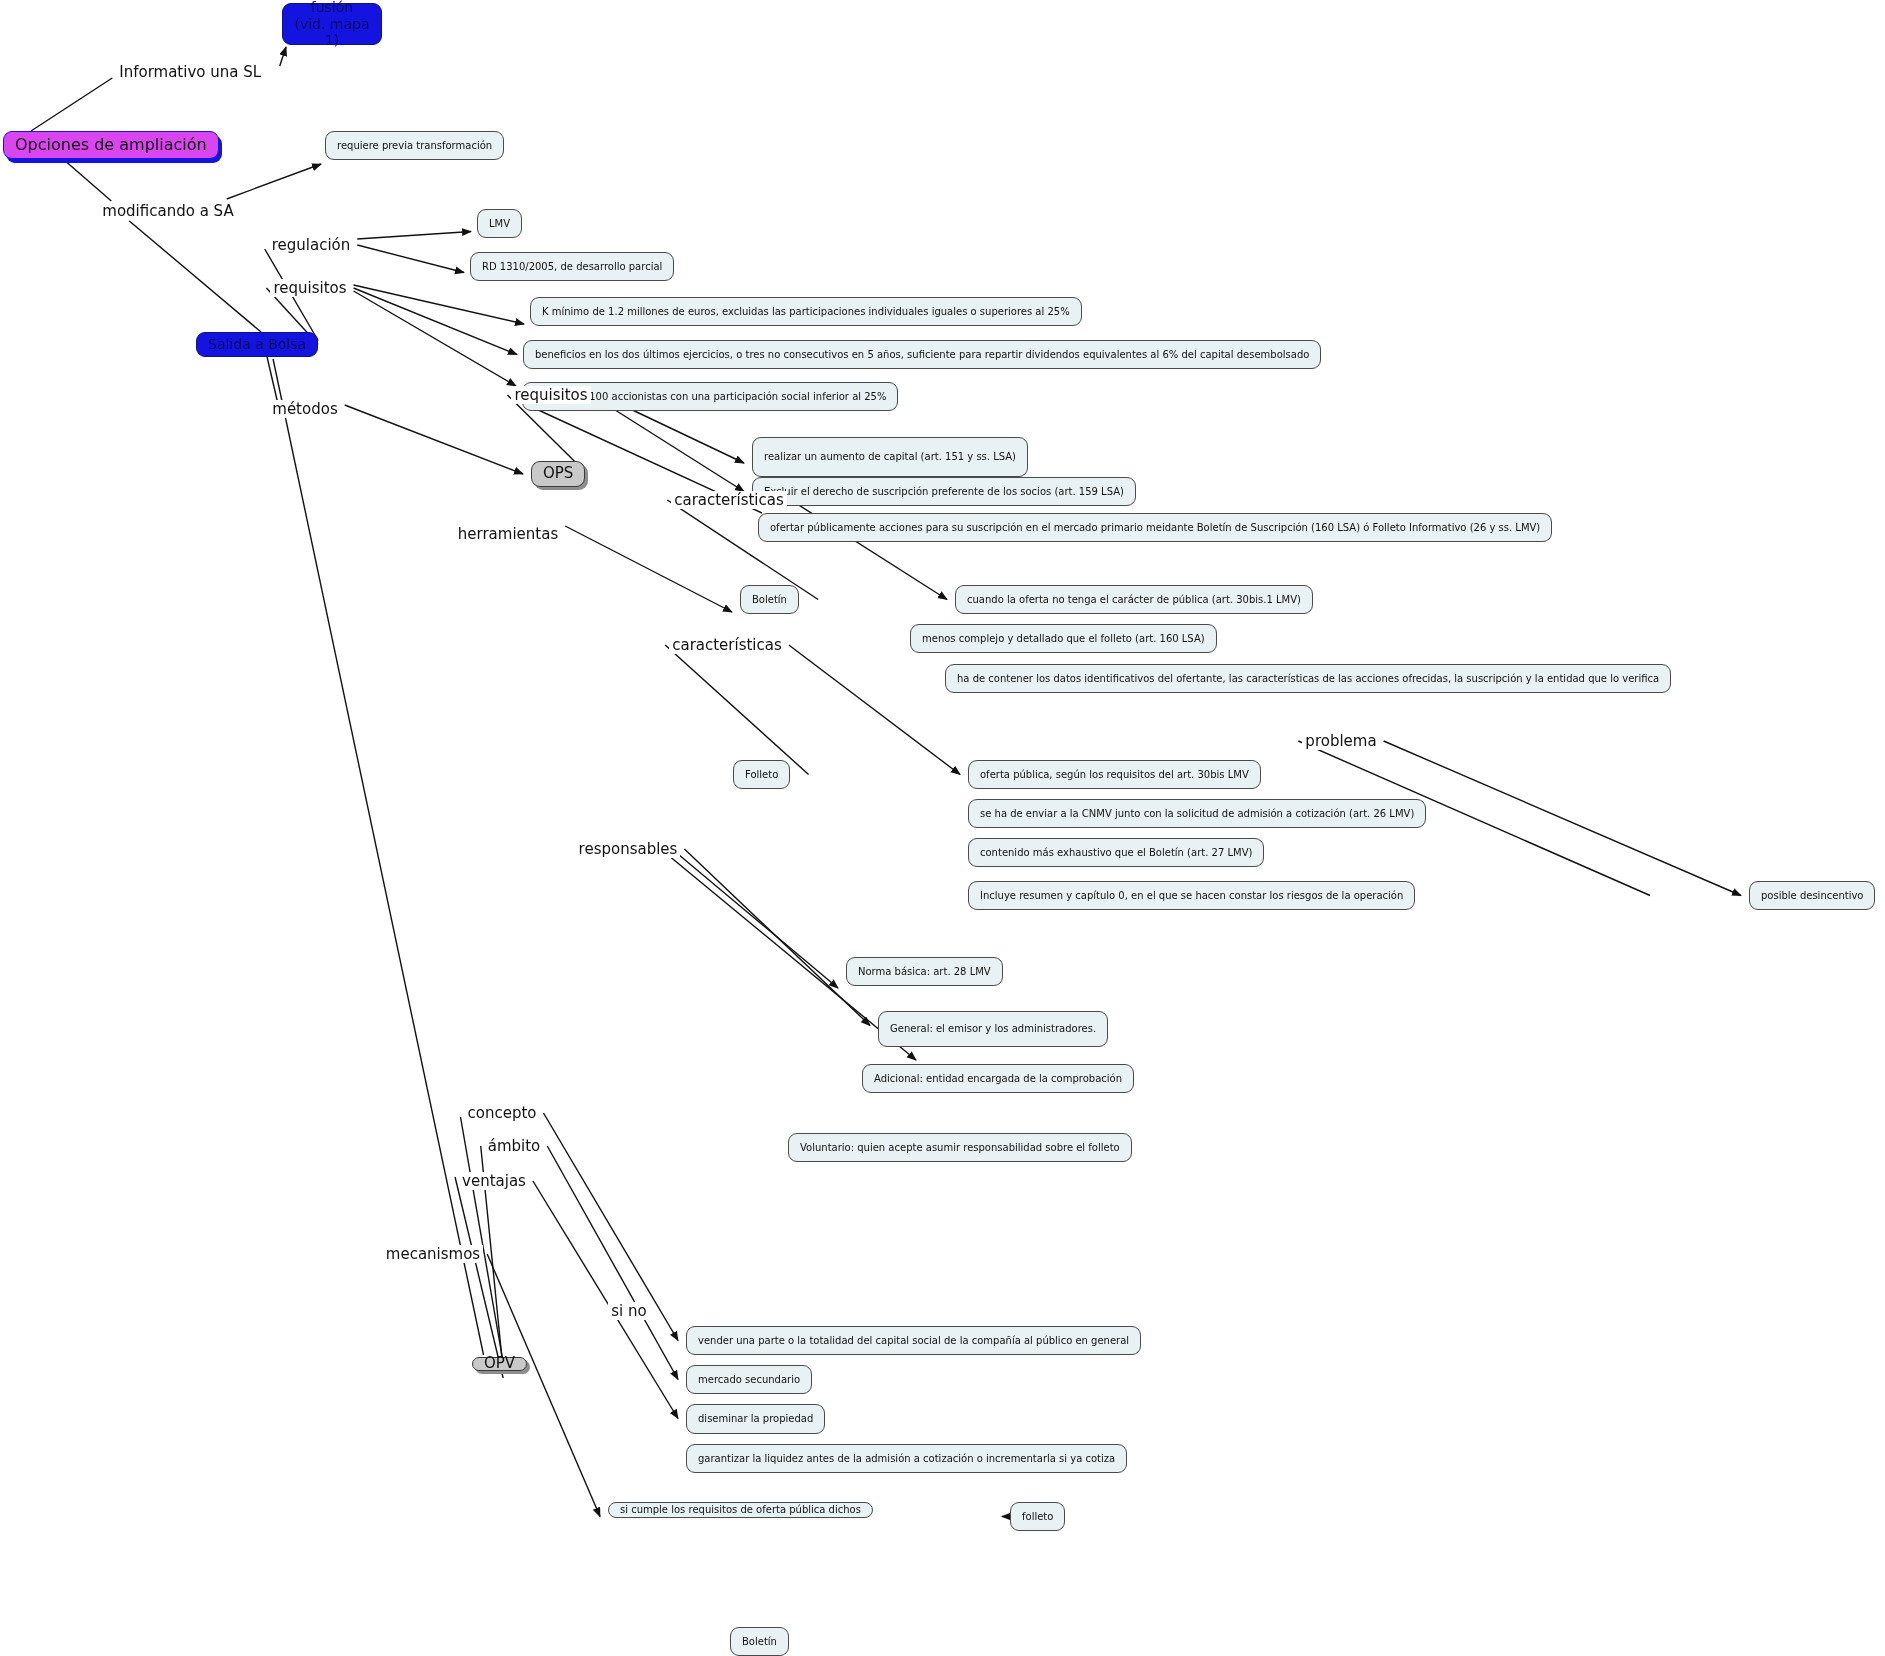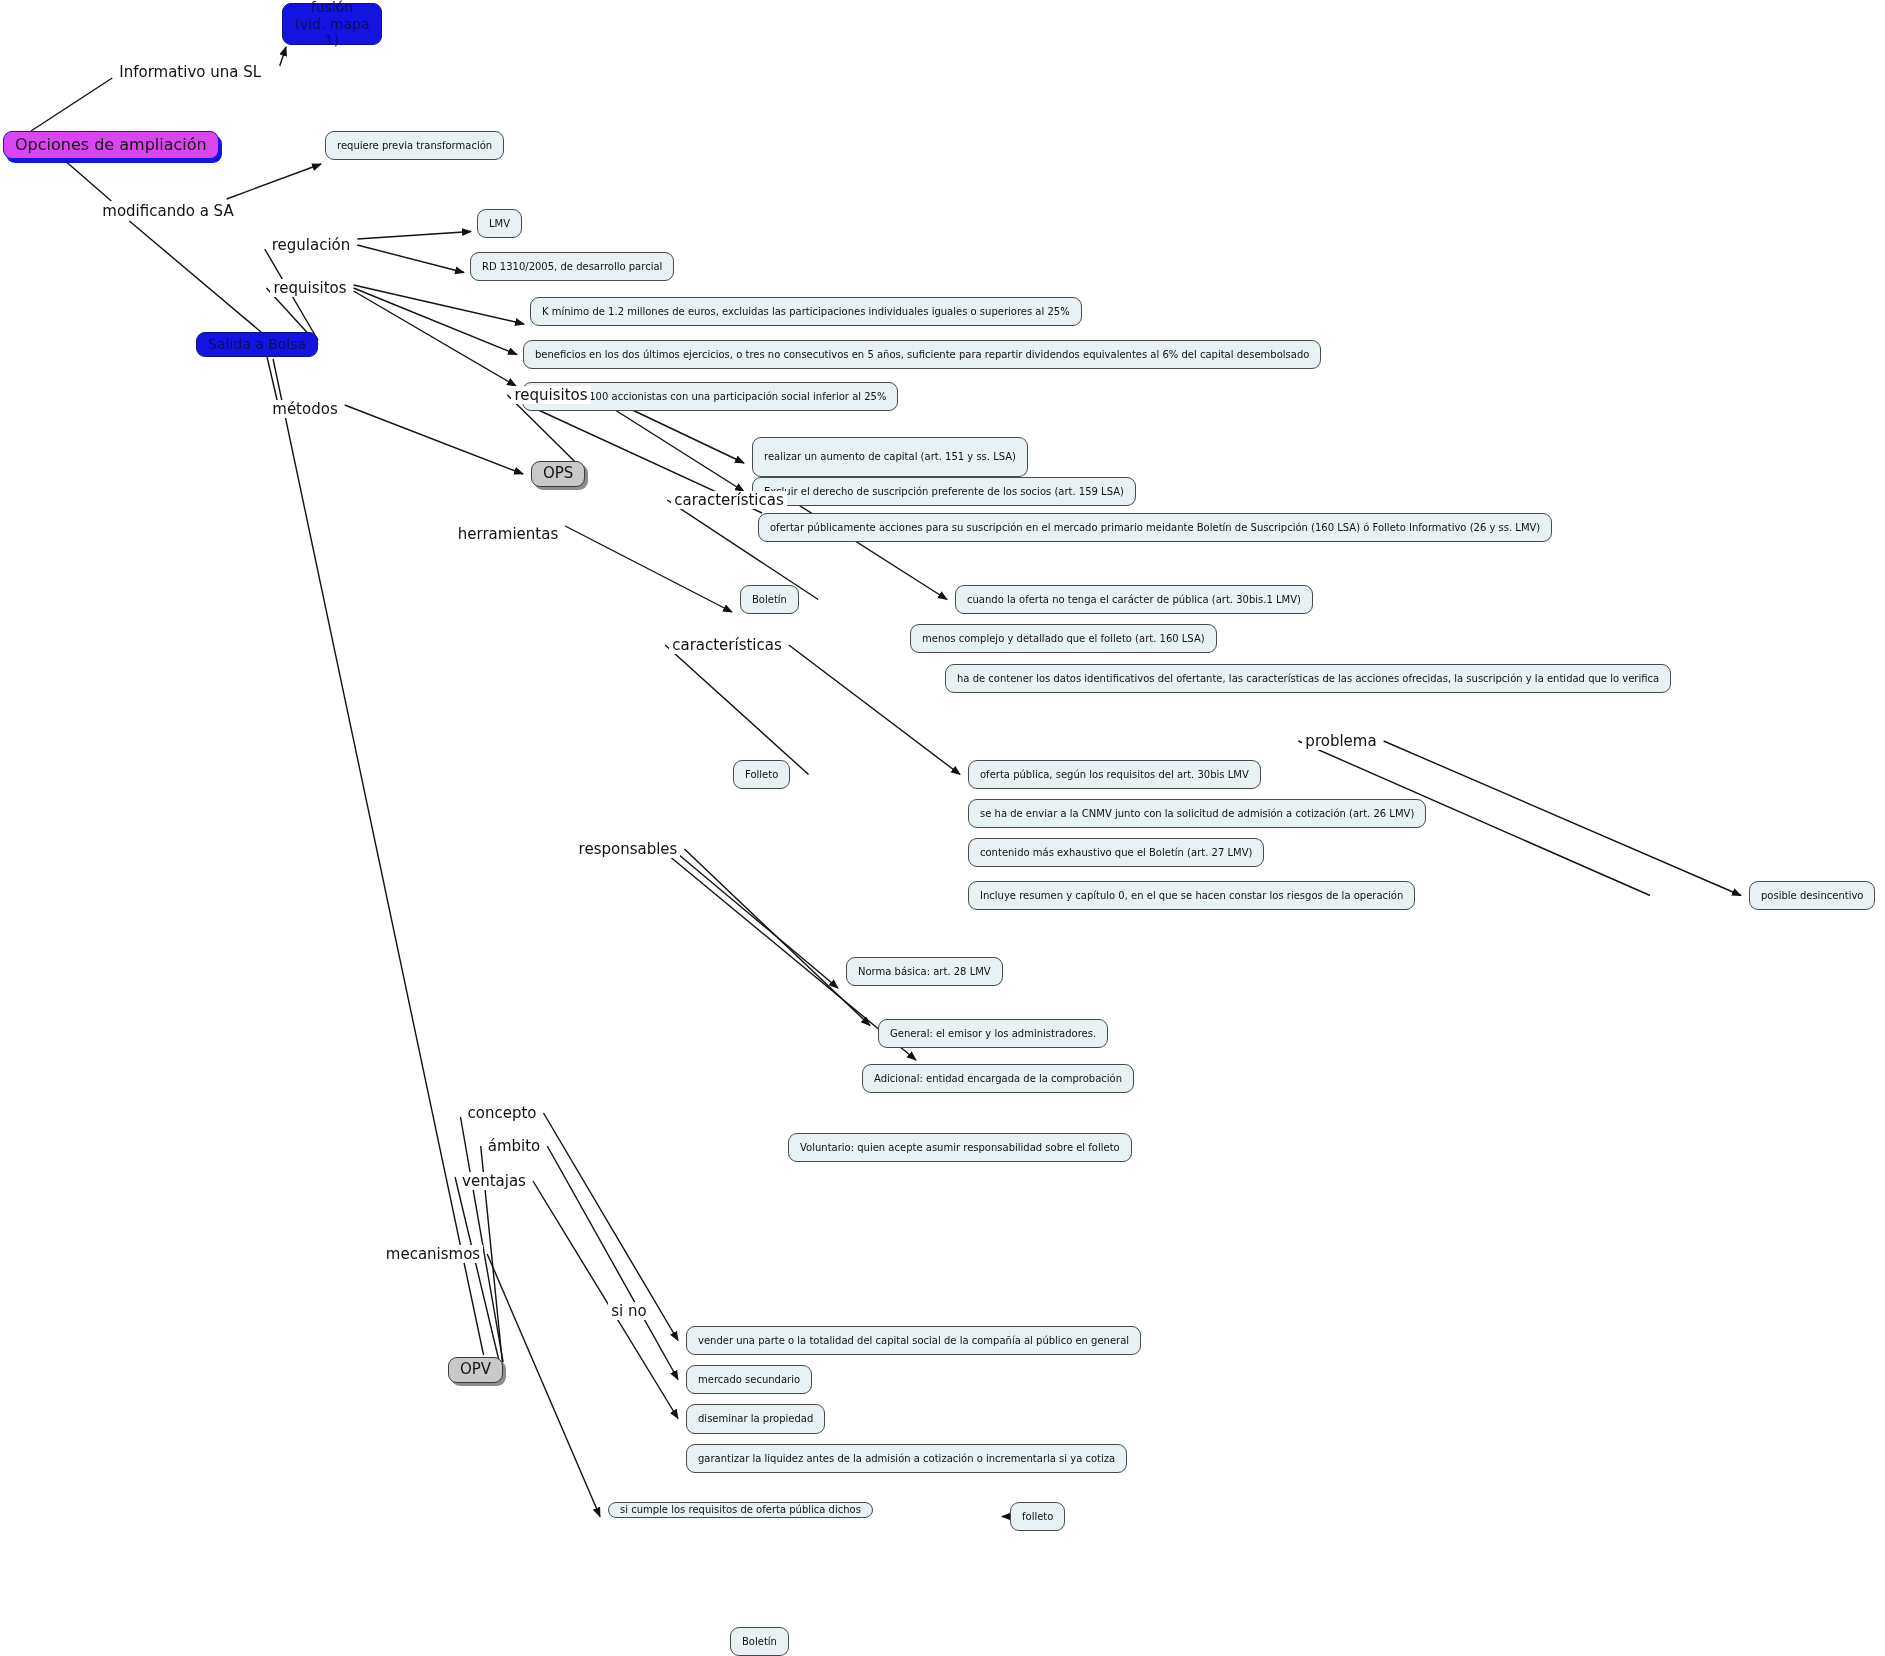--- a/index.html
+++ b/index.html
@@ -185,27 +185,27 @@
   <div class="node plain" style="left:968px; top:799px; height:29px;">se ha de enviar a la CNMV junto con la solicitud de admisión a cotización (art. 26 LMV)</div>
 
   <div class="node plain" style="left:968px; top:838px; height:29px;">contenido más exhaustivo que el Boletín (art. 27 LMV)</div>
 
   <div class="node plain" style="left:968px; top:881px; height:29px;">Incluye resumen y capítulo 0, en el que se hacen constar los riesgos de la operación</div>
 
   <div class="node plain" style="left:1749px; top:881px; height:29px;">posible desincentivo</div>
 
   <div class="node plain" style="left:846px; top:957px; height:29px;">Norma básica: art. 28 LMV</div>
 
-  <div class="node plain" style="left:878px; top:1011px; height:29px;margin-top:8px;">General: el emisor y los administradores.</div>
+  <div class="node plain" style="left:878px; top:1011px; height:36px;">General: el emisor y los administradores.</div>
 
   <div class="node plain" style="left:862px; top:1064px; height:29px;">Adicional: entidad encargada de la comprobación</div>
 
   <div class="node plain" style="left:788px; top:1133px; height:29px;">Voluntario: quien acepte asumir responsabilidad sobre el folleto</div>
 
-  <div class="node grey" style="left:448px; top:1357px; height:26px;">OPV</div>
+  <div class="node grey" style="left:472px; top:1357px; height:14px;">OPV</div>
 
   <div class="node plain" style="left:686px; top:1326px; height:29px;">vender una parte o la totalidad del capital social de la compañía al público en general</div>
 
   <div class="node plain" style="left:686px; top:1365px; height:29px;">mercado secundario</div>
 
   <div class="node plain" style="left:686px; top:1404px; height:30px;">diseminar la propiedad</div>
 
   <div class="node plain" style="left:686px; top:1444px; height:29px;">garantizar la liquidez antes de la admisión a cotización o incrementarla si ya cotiza</div>
 
   <div class="node plain" style="left:608px; top:1502px; height:16px;border-radius:10px;">si cumple los requisitos de oferta pública dichos</div>

